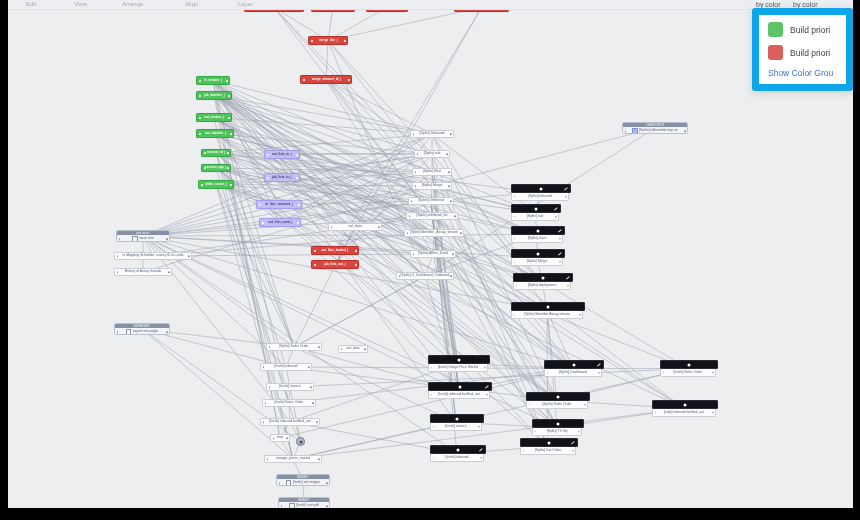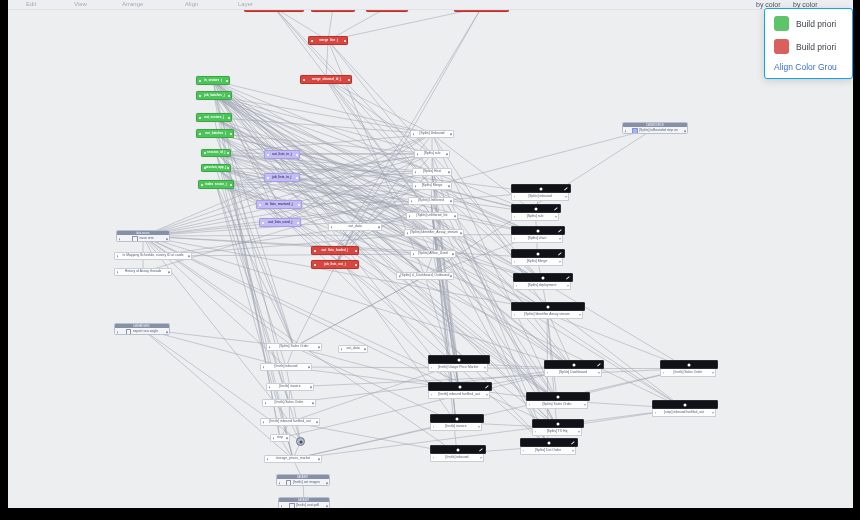--- a/index.html
+++ b/index.html
@@ -68,21 +68,21 @@
   .grp .gbody .dot{width:1.6px;height:1.6px;background:#8d93a3;border-radius:50%;
                    position:absolute;top:50%;transform:translateY(-50%);}
   .grp .gbody .dot.l{left:1.5px;} .grp .gbody .dot.r{right:1.5px;}
   .circnode{position:absolute;border-radius:50%;background:#b3bac9;
             border:1.5px solid #6f7890;box-sizing:border-box;}
   .circnode .inner{position:absolute;left:50%;top:50%;transform:translate(-50%,-50%);
                    width:3px;height:3px;border-radius:50%;background:#41485c;}
 
   
   #legend{position:absolute;right:0px;top:8px;width:78px;background:#fff;
-          border:1px solid #0ea5e9;border-radius:3px;
+          border:7px solid #0ea5e9;border-radius:3px;
           box-shadow:0 2px 8px rgba(0,0,0,.14);padding:7px 0 6px 9px;z-index:60;overflow:hidden;}
   #legend .row{display:flex;align-items:center;gap:7px;margin-bottom:8px;}
   #legend .sw{width:15px;height:15px;border-radius:3px;flex:0 0 auto;}
   #legend .rlbl{font-size:8.5px;color:#3c4149;white-space:nowrap;}
   #legend .link{font-size:8.5px;color:#3b6fd4;white-space:nowrap;margin-top:1px;}
 
   
   .legcap{position:absolute;font-size:7px;color:#4b5563;white-space:nowrap;z-index:55;}
 
   
@@ -781,21 +781,21 @@
 
     <div id="legend">
       <div class="row">
         <span class="sw" style="background: rgb(94, 196, 106);"></span>
         <span class="rlbl">Build priori</span>
       </div>
       <div class="row">
         <span class="sw" style="background: rgb(217, 96, 92);"></span>
         <span class="rlbl">Build priori</span>
       </div>
-      <div class="link" style="color: rgb(59, 111, 212);">Align Color Grou</div>
+      <div class="link" style="color: rgb(59, 111, 212);">Show Color Grou</div>
     </div>
   </div>
 
   <div id="toolbar">
       <span class="tb" style="left: 18px;">Edit</span>
       <span class="tb" style="left: 66px;">View</span>
       <span class="tb" style="left: 114px;">Arrange</span>
       <span class="tb" style="left: 177px;">Align</span>
       <span class="tb" style="left: 230px;">Layer</span>
     </div>

